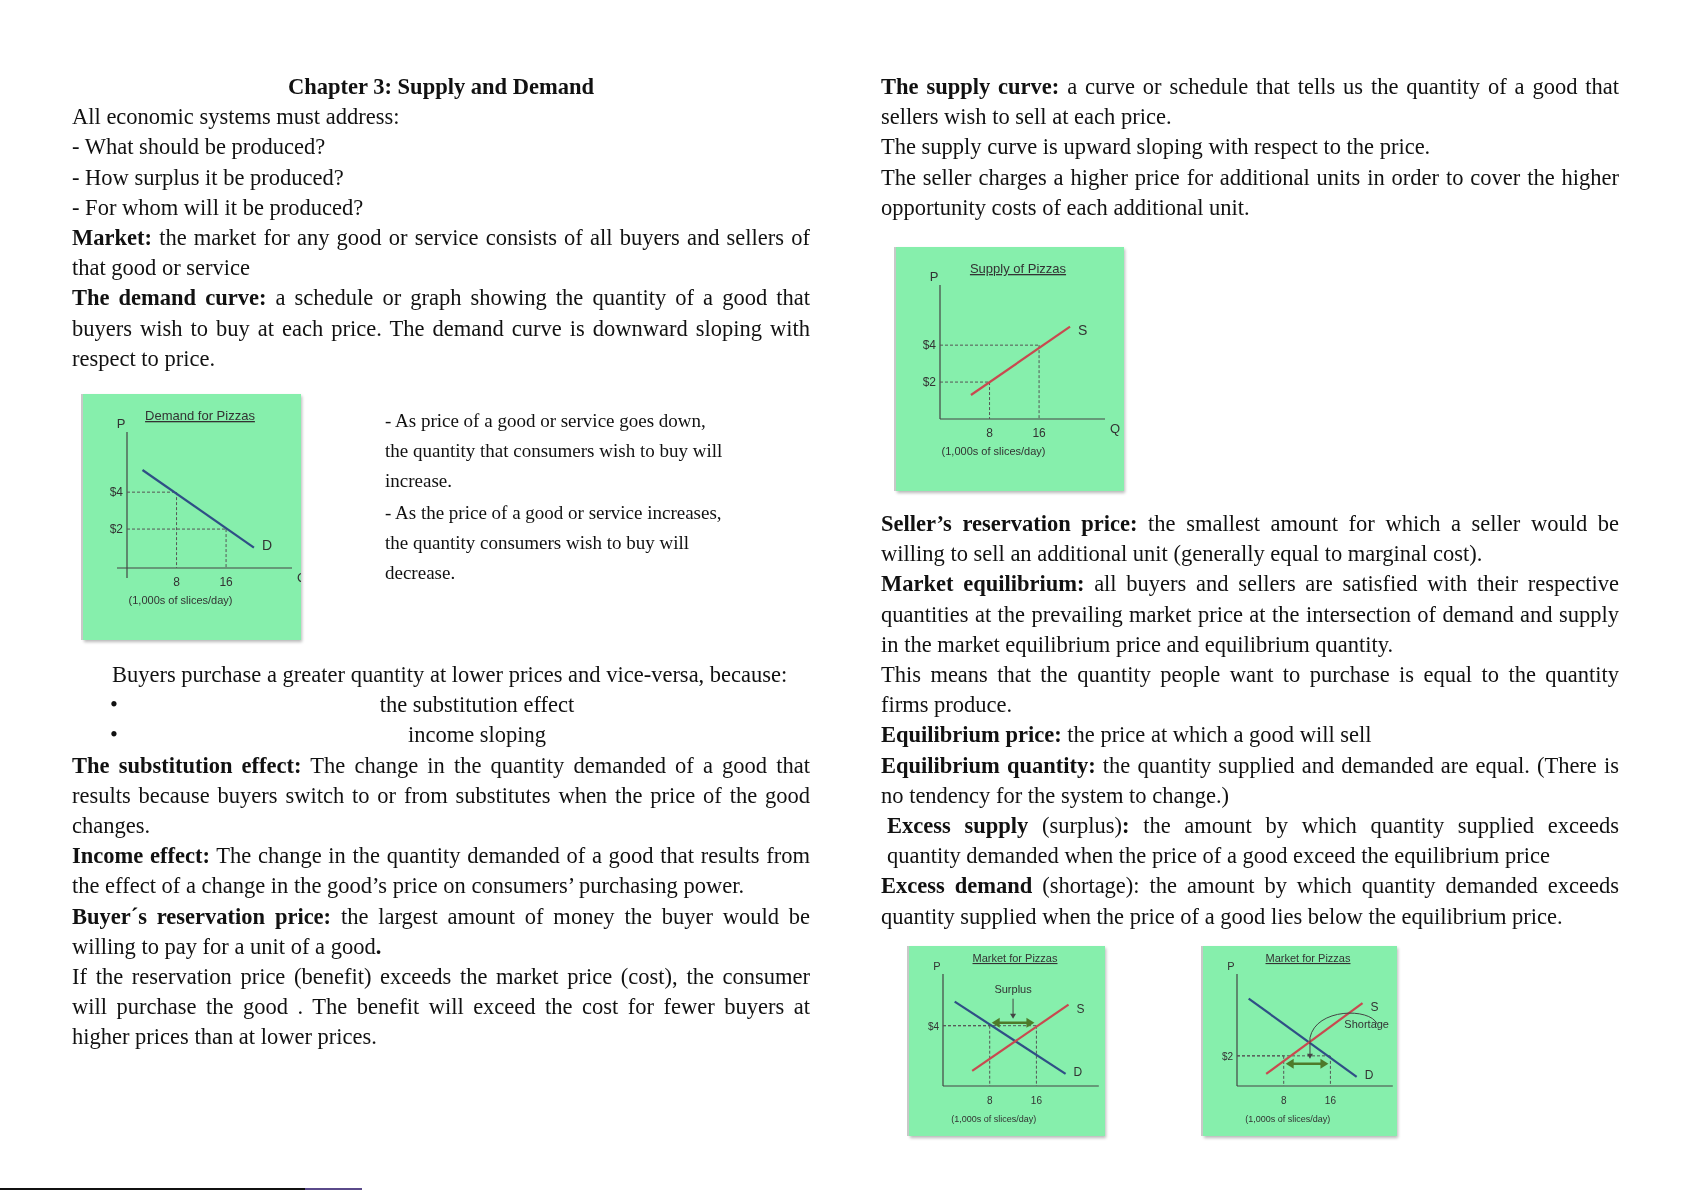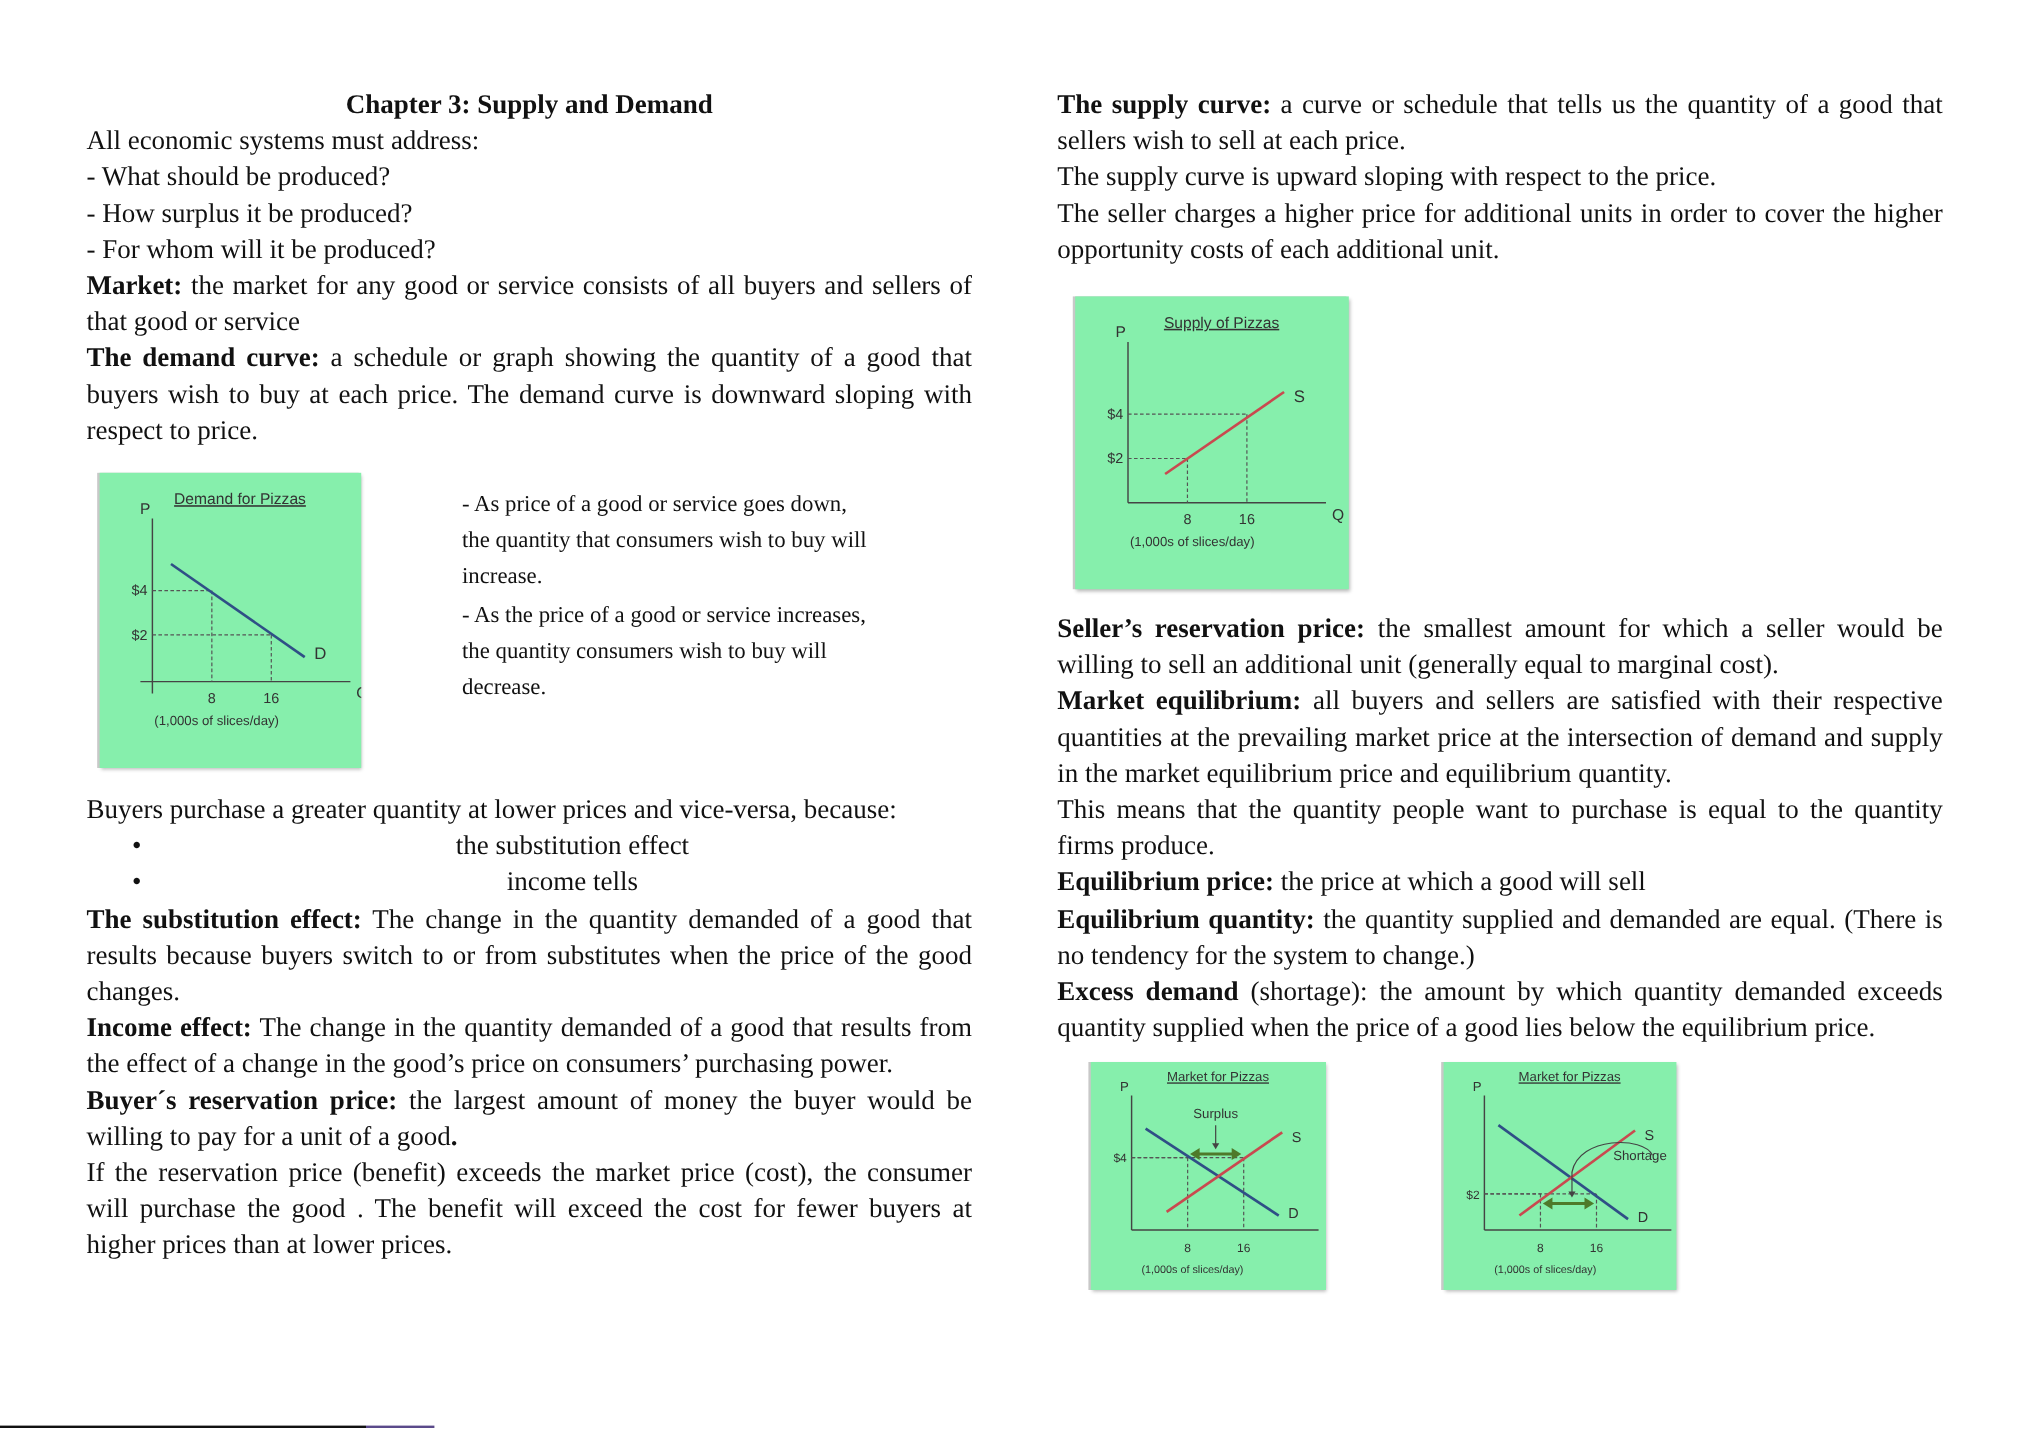--- a/index.html
+++ b/index.html
@@ -53,24 +53,24 @@
           <text x="97.53846153846155" y="210" font-size="11" text-anchor="middle">(1,000s of slices/day)</text>
           <line x1="59.480769230769226" y1="76" x2="170.94230769230768" y2="153.53846153846155" stroke="#2f4f86" stroke-width="2.2"></line>
           <text x="178.94230769230768" y="155.53846153846155" font-size="14">D</text>
         </svg></div>
     <div class="side-text" style="margin-left:84px;margin-top:12px;width:345px;">
       <p>- As price of a good or service goes down, the quantity that consumers wish to buy will increase.</p>
       <p style="margin-top:1px;">- As the price of a good or service increases, the quantity consumers wish to buy will decrease.</p>
     </div>
   </div>
 
-  <p style="margin-top:20px;">Buyers purchase a greater quantity at lower prices and vice-versa, because:</p>
+  <p style="margin-top:20px;margin-left:40px;">Buyers purchase a greater quantity at lower prices and vice-versa, because:</p>
   <ul class="bullets">
     <li>the substitution effect</li>
-    <li>income tells</li>
+    <li>income sloping</li>
   </ul>
   <p class="just"><b>The substitution effect:</b><span> The change in the quantity demanded of a good that results because buyers switch to or from substitutes when the price of the good changes.</span></p>
   <p class="just"><b>Income effect:</b><span> The change in the quantity demanded of a good that results from the effect of a change in the good’s price on consumers’ purchasing power.</span></p>
   <p class="just"><b>Buyer´s reservation price:</b><span>  the largest amount of money the buyer would be willing to pay for a unit of a good</span><b>.</b></p>
   <p class="just">If the reservation price (benefit) exceeds the market price (cost), the consumer will purchase the good . The benefit will exceed the cost for fewer buyers at higher prices than at lower prices.</p>
 </div>
 
 <div id="right" class="col">
   <p class="just"><b>The supply curve:</b><span> a curve or schedule that tells us the quantity of a good that sellers wish to sell at each price.</span></p>
   <p>The supply curve is upward sloping with respect to the price.</p>
@@ -93,20 +93,21 @@
         <text x="97.53846153846155" y="208" font-size="11" text-anchor="middle">(1,000s of slices/day)</text>
         <line x1="74.96153846153845" y1="148" x2="174.03846153846152" y2="79.6923076923077" stroke="#c9494f" stroke-width="2.2"></line>
         <text x="182.03846153846152" y="87.6923076923077" font-size="14">S</text>
       </svg></div>
 
   <p class="just" style="margin-top:18px;"><b>Seller’s reservation price:</b><span> the smallest amount for which a seller would be willing to sell an additional unit (generally equal to marginal cost).</span></p>
   <p class="just"><b>Market equilibrium:</b><span> all buyers and sellers are satisfied with their respective quantities at the prevailing market price at the intersection of demand and supply in the market equilibrium price and equilibrium quantity.</span></p>
   <p class="just">This means that the quantity people want to purchase is equal to the quantity firms produce.</p>
   <p><b>Equilibrium price:</b><span> the price at which a good will sell</span></p>
   <p class="just"><b>Equilibrium quantity:</b><span> the quantity supplied and demanded are equal. (There is no tendency for the system to change.)</span></p>
+  <p class="just" style="padding-left:6px;"><b>Excess supply</b><span> (surplus)</span><b>:</b><span> the amount by which quantity supplied exceeds quantity demanded when the price of a good exceed the equilibrium price</span></p>
   <p class="just"><b>Excess demand</b><span> (shortage): the amount by which quantity demanded exceeds quantity supplied when the price of a good lies below the equilibrium price.</span></p>
 
   <div class="row" style="margin-top:14px;gap:44px;">
     <div class="figure chart" id="chart-surplus" style="width:196px;height:190px;margin-left:28px;"><svg width="196" height="190" viewBox="0 0 196 190">
           <text x="106" y="16" text-anchor="middle" font-size="11" text-decoration="underline">Market for Pizzas</text>
           <line x1="34" y1="28" x2="34" y2="140" stroke="#444" stroke-width="1.2"></line>
           <line x1="34" y1="140" x2="189.79999999999998" y2="140" stroke="#444" stroke-width="1.2"></line>
           <text x="28" y="24" font-size="11" text-anchor="middle">P</text>
           <text x="199.79999999999998" y="154" font-size="11" text-anchor="middle">Q</text>
           <line x1="34" y1="79.69230769230768" x2="80.70769230769231" y2="79.69230769230768" stroke="#555" stroke-width="1" stroke-dasharray="3,2"></line>

